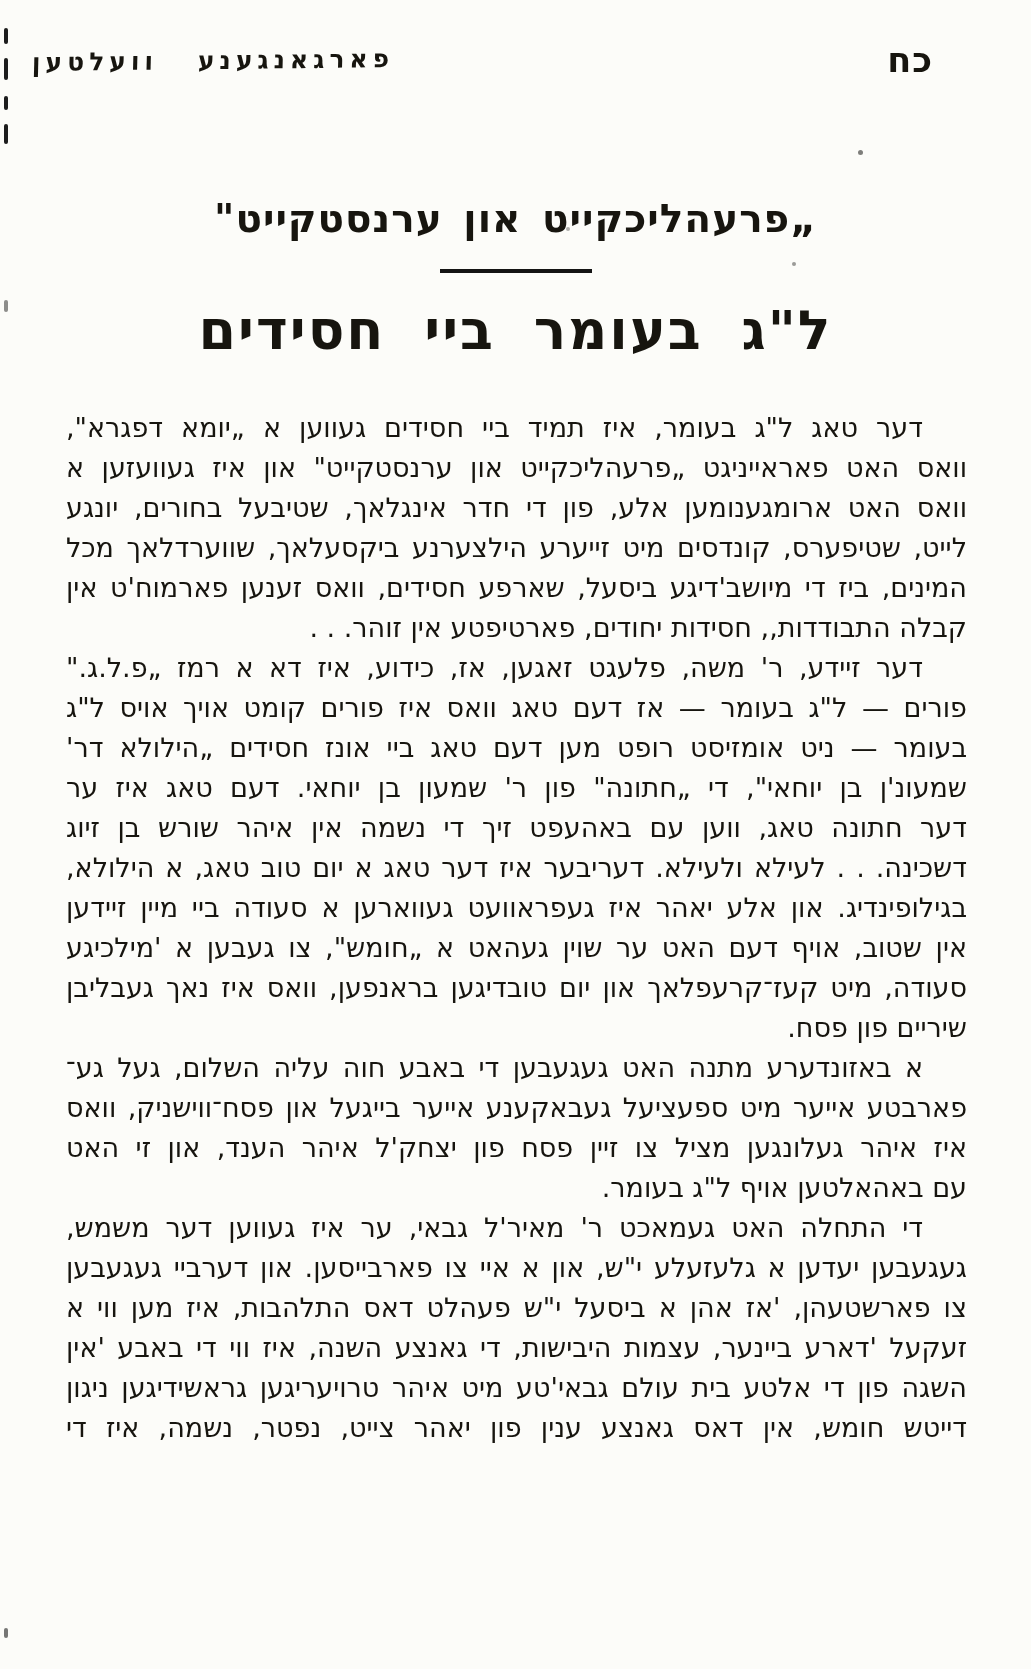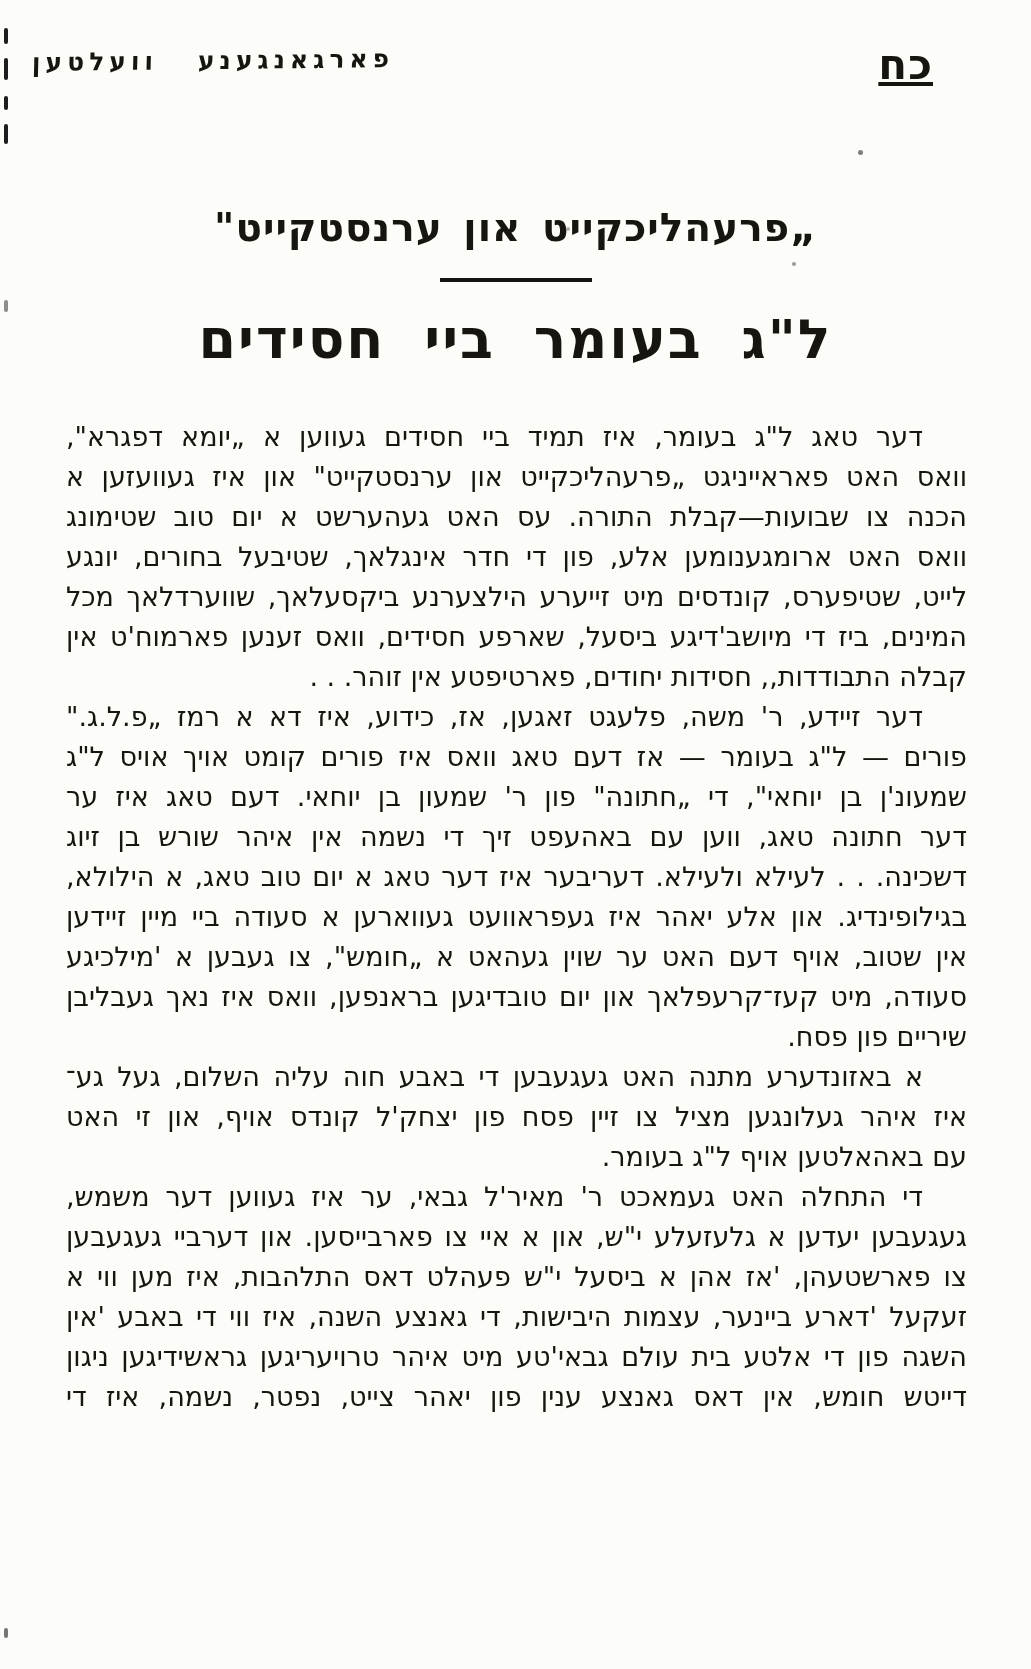--- a/index.html
+++ b/index.html
@@ -29,25 +29,24 @@
   }
   .running-title {
     direction: rtl;
     font-size: 25px;
     font-weight: bold;
     letter-spacing: 5px;
     word-spacing: 26px;
     transform: skewX(-2deg) rotate(-0.6deg);
   }
   .page-number {
-    font-size: 42px;
+    font-size: 35px;
     font-weight: bold;
     letter-spacing: 1px;
     margin-top: -6px;
-    text-decoration: underline;
   }
   
   .kicker {
     direction: rtl;
     text-align: center;
     margin-top: 116px;
     font-size: 39px;
     font-weight: bold;
     letter-spacing: 1px;
     word-spacing: 6px;
@@ -120,42 +119,43 @@
   <div class="kicker">„פרעהליכקייט און ערנסטקייט"</div>
   <div class="title-rule"></div>
 
   <div class="article-title">ל"ג בעומר ביי חסידים</div>
 
   <div class="body-text">
 
     <div class="paragraph">
       <div class="bl first">דער טאג ל"ג בעומר, איז תמיד ביי חסידים געווען א „יומא דפגרא",</div>
       <div class="bl">וואס האט פאראייניגט „פרעהליכקייט און ערנסטקייט" און איז געוועזען א</div>
-      <div class="bl">הכנה צו שבועות—קבלת התורה. עס האט געהערשט א יום טוב שטימונג</div>
       <div class="bl">וואס האט ארומגענומען אלע, פון די חדר אינגלאך, שטיבעל בחורים, יונגע</div>
       <div class="bl">לייט, שטיפערס, קונדסים מיט זייערע הילצערנע ביקסעלאך, שווערדלאך מכל</div>
       <div class="bl">המינים, ביז די מיושב'דיגע ביסעל, שארפע חסידים, וואס זענען פארמוח'ט אין</div>
       <div class="bl last">קבלה התבודדות,, חסידות יחודים, פארטיפטע אין זוהר. . .</div>
     </div>
 
     <div class="paragraph">
       <div class="bl first">דער זיידע, ר' משה, פלעגט זאגען, אז, כידוע, איז דא א רמז „פ.ל.ג."</div>
       <div class="bl">פורים — ל"ג בעומר — אז דעם טאג וואס איז פורים קומט אויך אויס ל"ג</div>
+      <div class="bl">בעומר — ניט אומזיסט רופט מען דעם טאג ביי אונז חסידים „הילולא דר'</div>
       <div class="bl">שמעונ'ן בן יוחאי", די „חתונה" פון ר' שמעון בן יוחאי. דעם טאג איז ער</div>
       <div class="bl">דער חתונה טאג, ווען עם באהעפט זיך די נשמה אין איהר שורש בן זיוג</div>
       <div class="bl">דשכינה. . . לעילא ולעילא. דעריבער איז דער טאג א יום טוב טאג, א הילולא,</div>
       <div class="bl">בגילופינדיג. און אלע יאהר איז געפראוועט געווארען א סעודה ביי מיין זיידען</div>
       <div class="bl">אין שטוב, אויף דעם האט ער שוין געהאט א „חומש", צו געבען א 'מילכיגע</div>
       <div class="bl">סעודה, מיט קעז־קרעפלאך און יום טובדיגען בראנפען, וואס איז נאך געבליבן</div>
       <div class="bl last">שיריים פון פסח.</div>
     </div>
 
     <div class="paragraph">
       <div class="bl first">א באזונדערע מתנה האט געגעבען די באבע חוה עליה השלום, געל גע־</div>
-      <div class="bl">איז איהר געלונגען מציל צו זיין פסח פון יצחק'ל קונדס אויף, און זי האט</div>
+      <div class="bl">פארבטע אייער מיט ספעציעל געבאקענע אייער בייגעל און פסח־ווישניק, וואס</div>
+      <div class="bl">איז איהר געלונגען מציל צו זיין פסח פון יצחק'ל איהר הענד, און זי האט</div>
       <div class="bl last">עם באהאלטען אויף ל"ג בעומר.</div>
     </div>
 
     <div class="paragraph">
       <div class="bl first">די התחלה האט געמאכט ר' מאיר'ל גבאי, ער איז געווען דער משמש,</div>
       <div class="bl">געגעבען יעדען א גלעזעלע י"ש, און א איי צו פארבייסען. און דערביי געגעבען</div>
       <div class="bl">צו פארשטעהן, 'אז אהן א ביסעל י"ש פעהלט דאס התלהבות, איז מען ווי א</div>
       <div class="bl">זעקעל 'דארע ביינער, עצמות היבישות, די גאנצע השנה, איז ווי די באבע 'אין</div>
       <div class="bl">השגה פון די אלטע בית עולם גבאי'טע מיט איהר טרויעריגען גראשידיגען ניגון</div>
       <div class="bl">דייטש חומש, אין דאס גאנצע ענין פון יאהר צייט, נפטר, נשמה, איז די</div>

